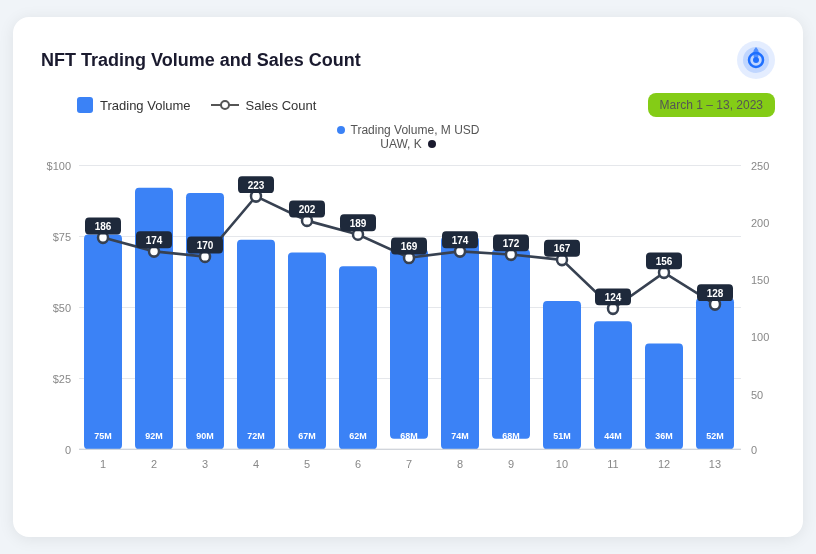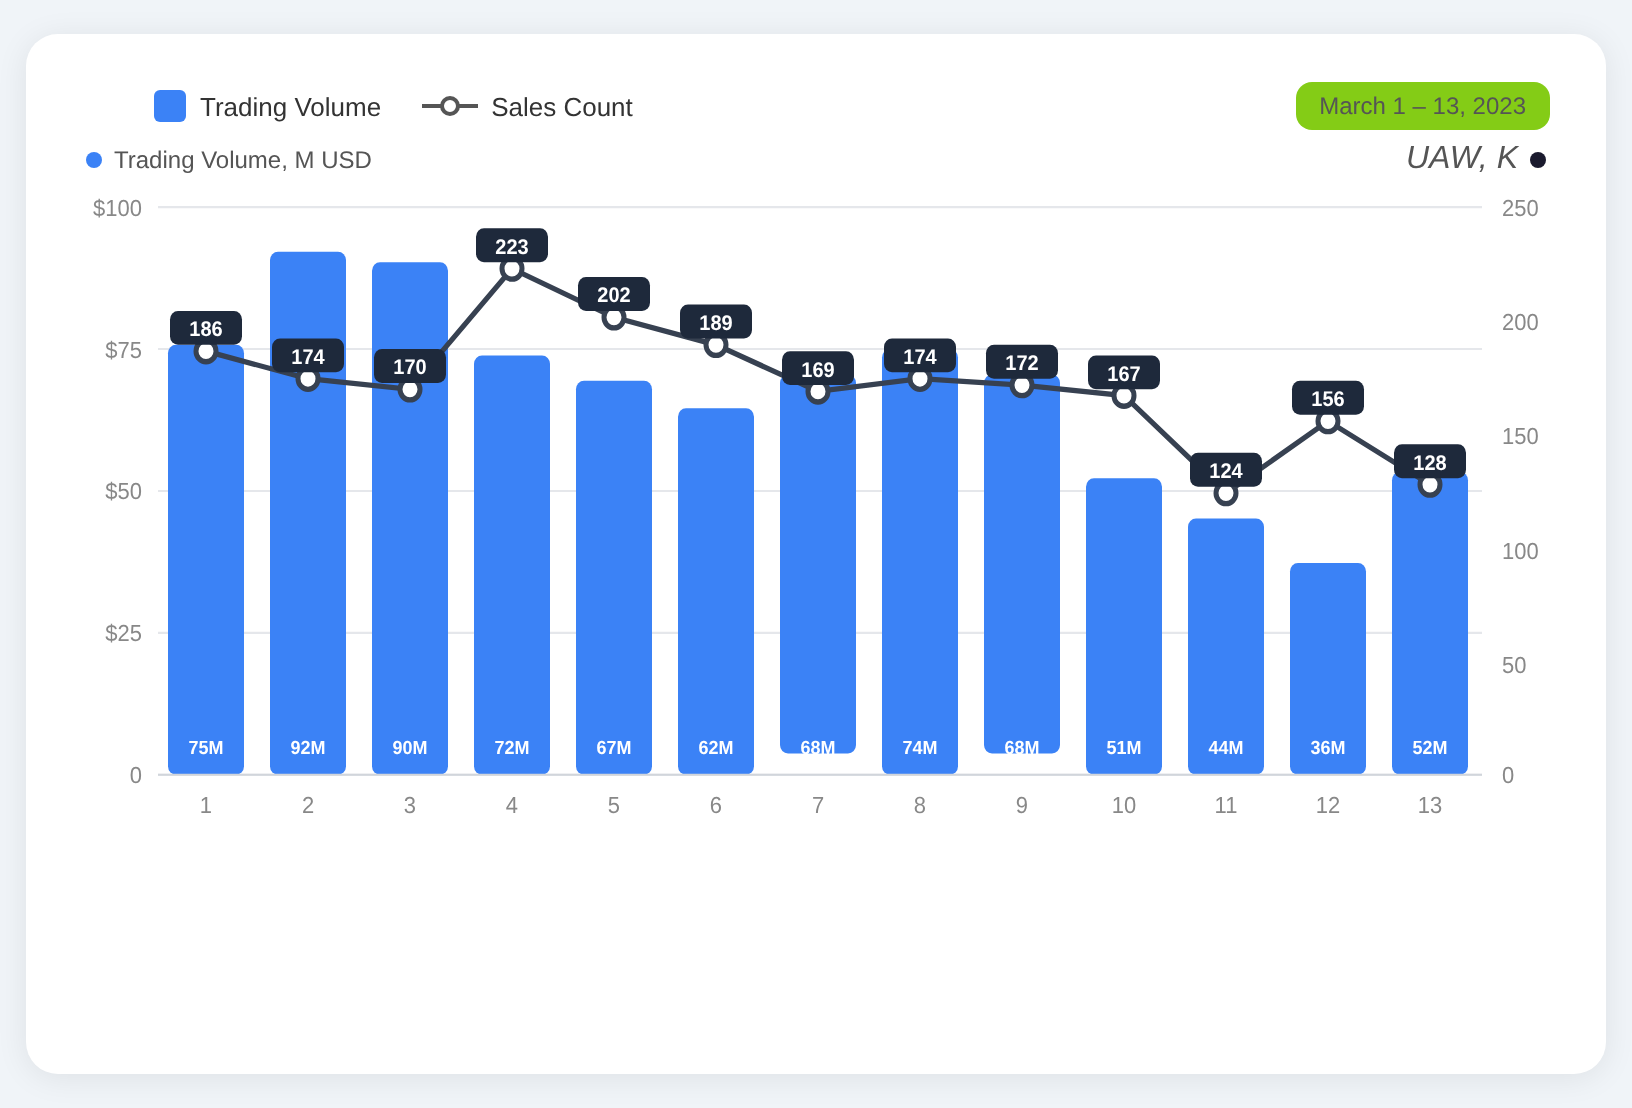--- a/index.html
+++ b/index.html
@@ -77,42 +77,42 @@
       font-size: 12px;
       color: #555;
       font-weight: 500;
     }
     .axis-labels-row {
       display: flex;
       align-items: center;
       justify-content: space-between;
       margin-bottom: 4px;
       padding: 0 2px;
+      flex-direction: column;
     }
     .axis-label-left {
       font-size: 12px;
       color: #555;
       display: flex;
       align-items: center;
       gap: 6px;
     }
     .dot-blue {
       width: 8px;
       height: 8px;
       border-radius: 50%;
       background: #3b82f6;
       display: inline-block;
     }
     .axis-label-right {
-      font-size: 16px;
+      font-size: 12px;
       color: #555;
       display: flex;
       align-items: center;
       gap: 6px;
-      font-style: italic;
     }
     .dot-dark {
       width: 8px;
       height: 8px;
       border-radius: 50%;
       background: #1a1a2e;
       display: inline-block;
     }
     .chart-area {
       position: relative;
@@ -122,20 +122,30 @@
     }
     .chart-svg {
       width: 100%;
       height: 100%;
     }
   </style>
 </head>
 <body>
 
 <div class="card">
+  <div class="header-row">
+    <span class="title">NFT Trading Volume and Sales Count</span>
+    <svg class="logo-icon" viewBox="0 0 38 38" fill="none" xmlns="http://www.w3.org/2000/svg">
+      <circle cx="19" cy="19" r="19" fill="#1e6fff" opacity="0.12"></circle>
+      <circle cx="19" cy="19" r="13" fill="#1e6fff" opacity="0.18"></circle>
+      <circle cx="19" cy="19" r="7" fill="none" stroke="#1e6fff" stroke-width="2.5"></circle>
+      <circle cx="19" cy="19" r="3" fill="#1e6fff"></circle>
+      <path d="M19 6 Q25 12 19 19 Q13 12 19 6Z" fill="#1e6fff" opacity="0.7"></path>
+    </svg>
+  </div>
 
   <div class="legend-row">
     <div class="legend-left">
       <div class="legend-item">
         <div class="legend-square"></div>
         <span>Trading Volume</span>
       </div>
       <div class="legend-item">
         <div class="legend-line-icon">
           <svg viewBox="0 0 28 16" width="28" height="16">

